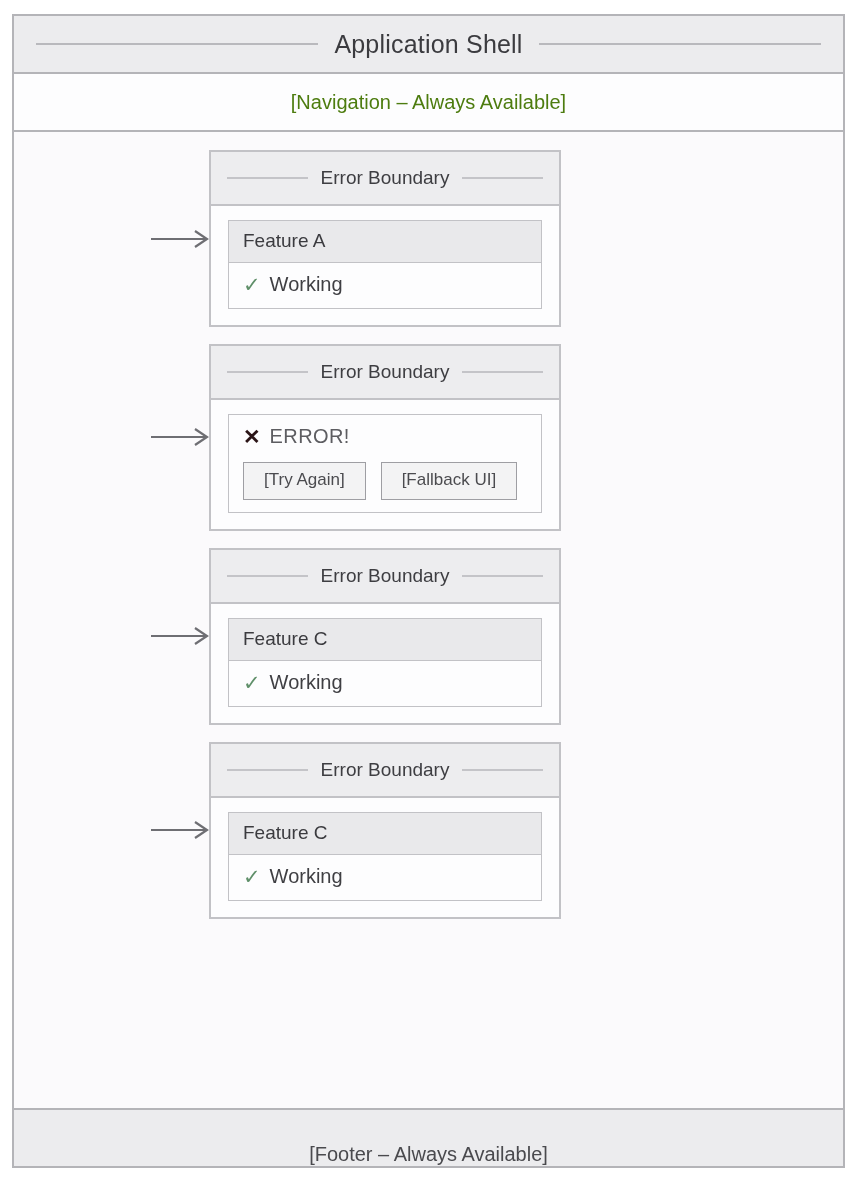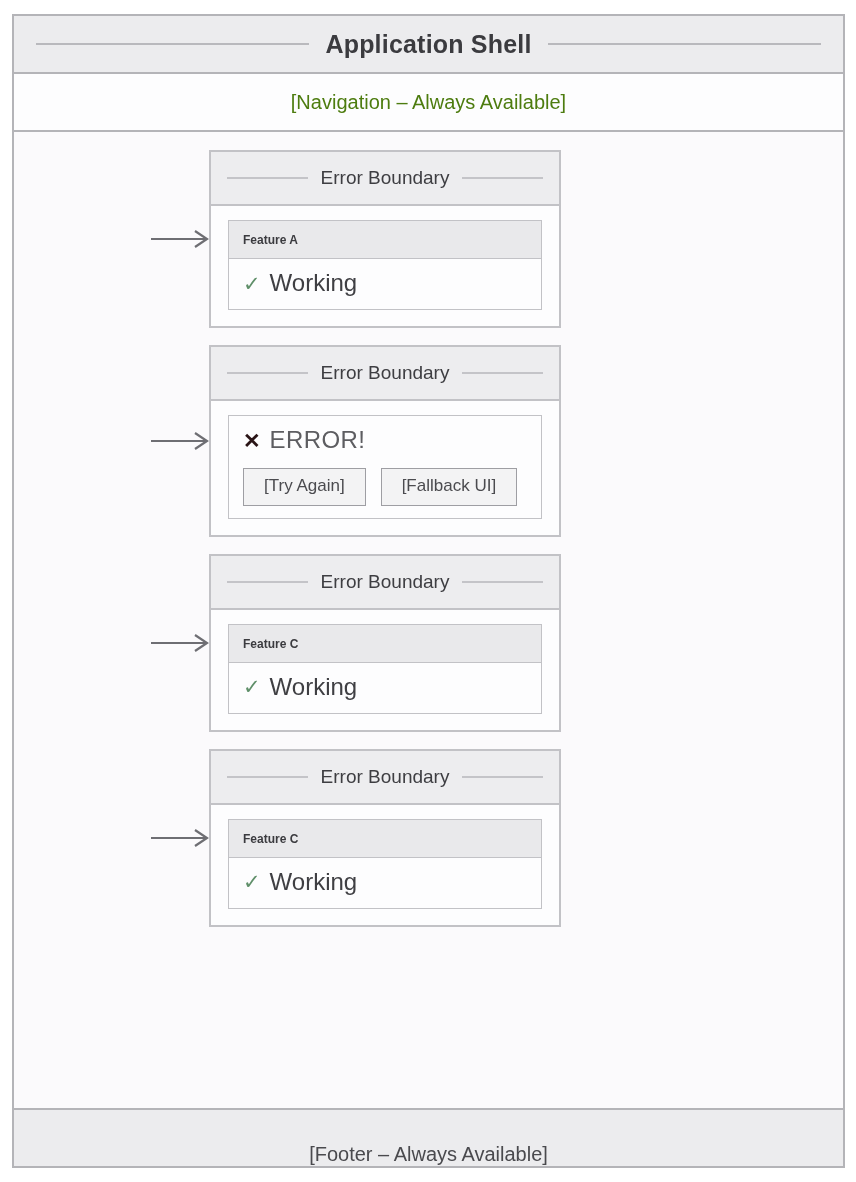--- a/index.html
+++ b/index.html
@@ -33,21 +33,20 @@
     height: 58px;
     flex: 0 0 58px;
     box-sizing: border-box;
     border-bottom: 2px solid #b4b4b8;
     background: #ececee;
     display: flex;
     align-items: center;
     justify-content: center;
     gap: 16px;
     padding: 0 22px;
-    font-weight: bold;
   }
   .rule {
     height: 2px;
     background: #b9b9bd;
     flex: 1 1 auto;
     min-width: 10px;
   }
   .shell-title-text {
     font-size: 25px;
     color: #3b3b3f;
@@ -143,23 +142,22 @@
     border: 1.5px solid #c2c2c6;
     background: #fdfdfe;
   }
   .feature-head {
     box-sizing: border-box;
     border-bottom: 1.5px solid #c2c2c6;
     background: #e9e9eb;
     padding: 9px 14px 10px 14px;
   }
   .feature-name {
-    font-size: 12px;
+    font-size: 19px;
     color: #3b3b3f;
-    font-weight: bold;
   }
   .feature-body {
     padding: 10px 14px 12px 14px;
   }
 
   .status-line {
     display: flex;
     align-items: center;
     gap: 9px;
   }
@@ -168,21 +166,21 @@
     color: #5f8f69;
     line-height: 1;
   }
   .status-mark-err {
     font-size: 21px;
     color: #2a1416;
     line-height: 1;
     font-weight: bold;
   }
   .status-text {
-    font-size: 24px;
+    font-size: 20px;
     color: #3f3f43;
   }
   .status-text.err {
     color: #5d5d61;
     letter-spacing: .4px;
   }
 
   
   .btn-row {
     display: flex;

